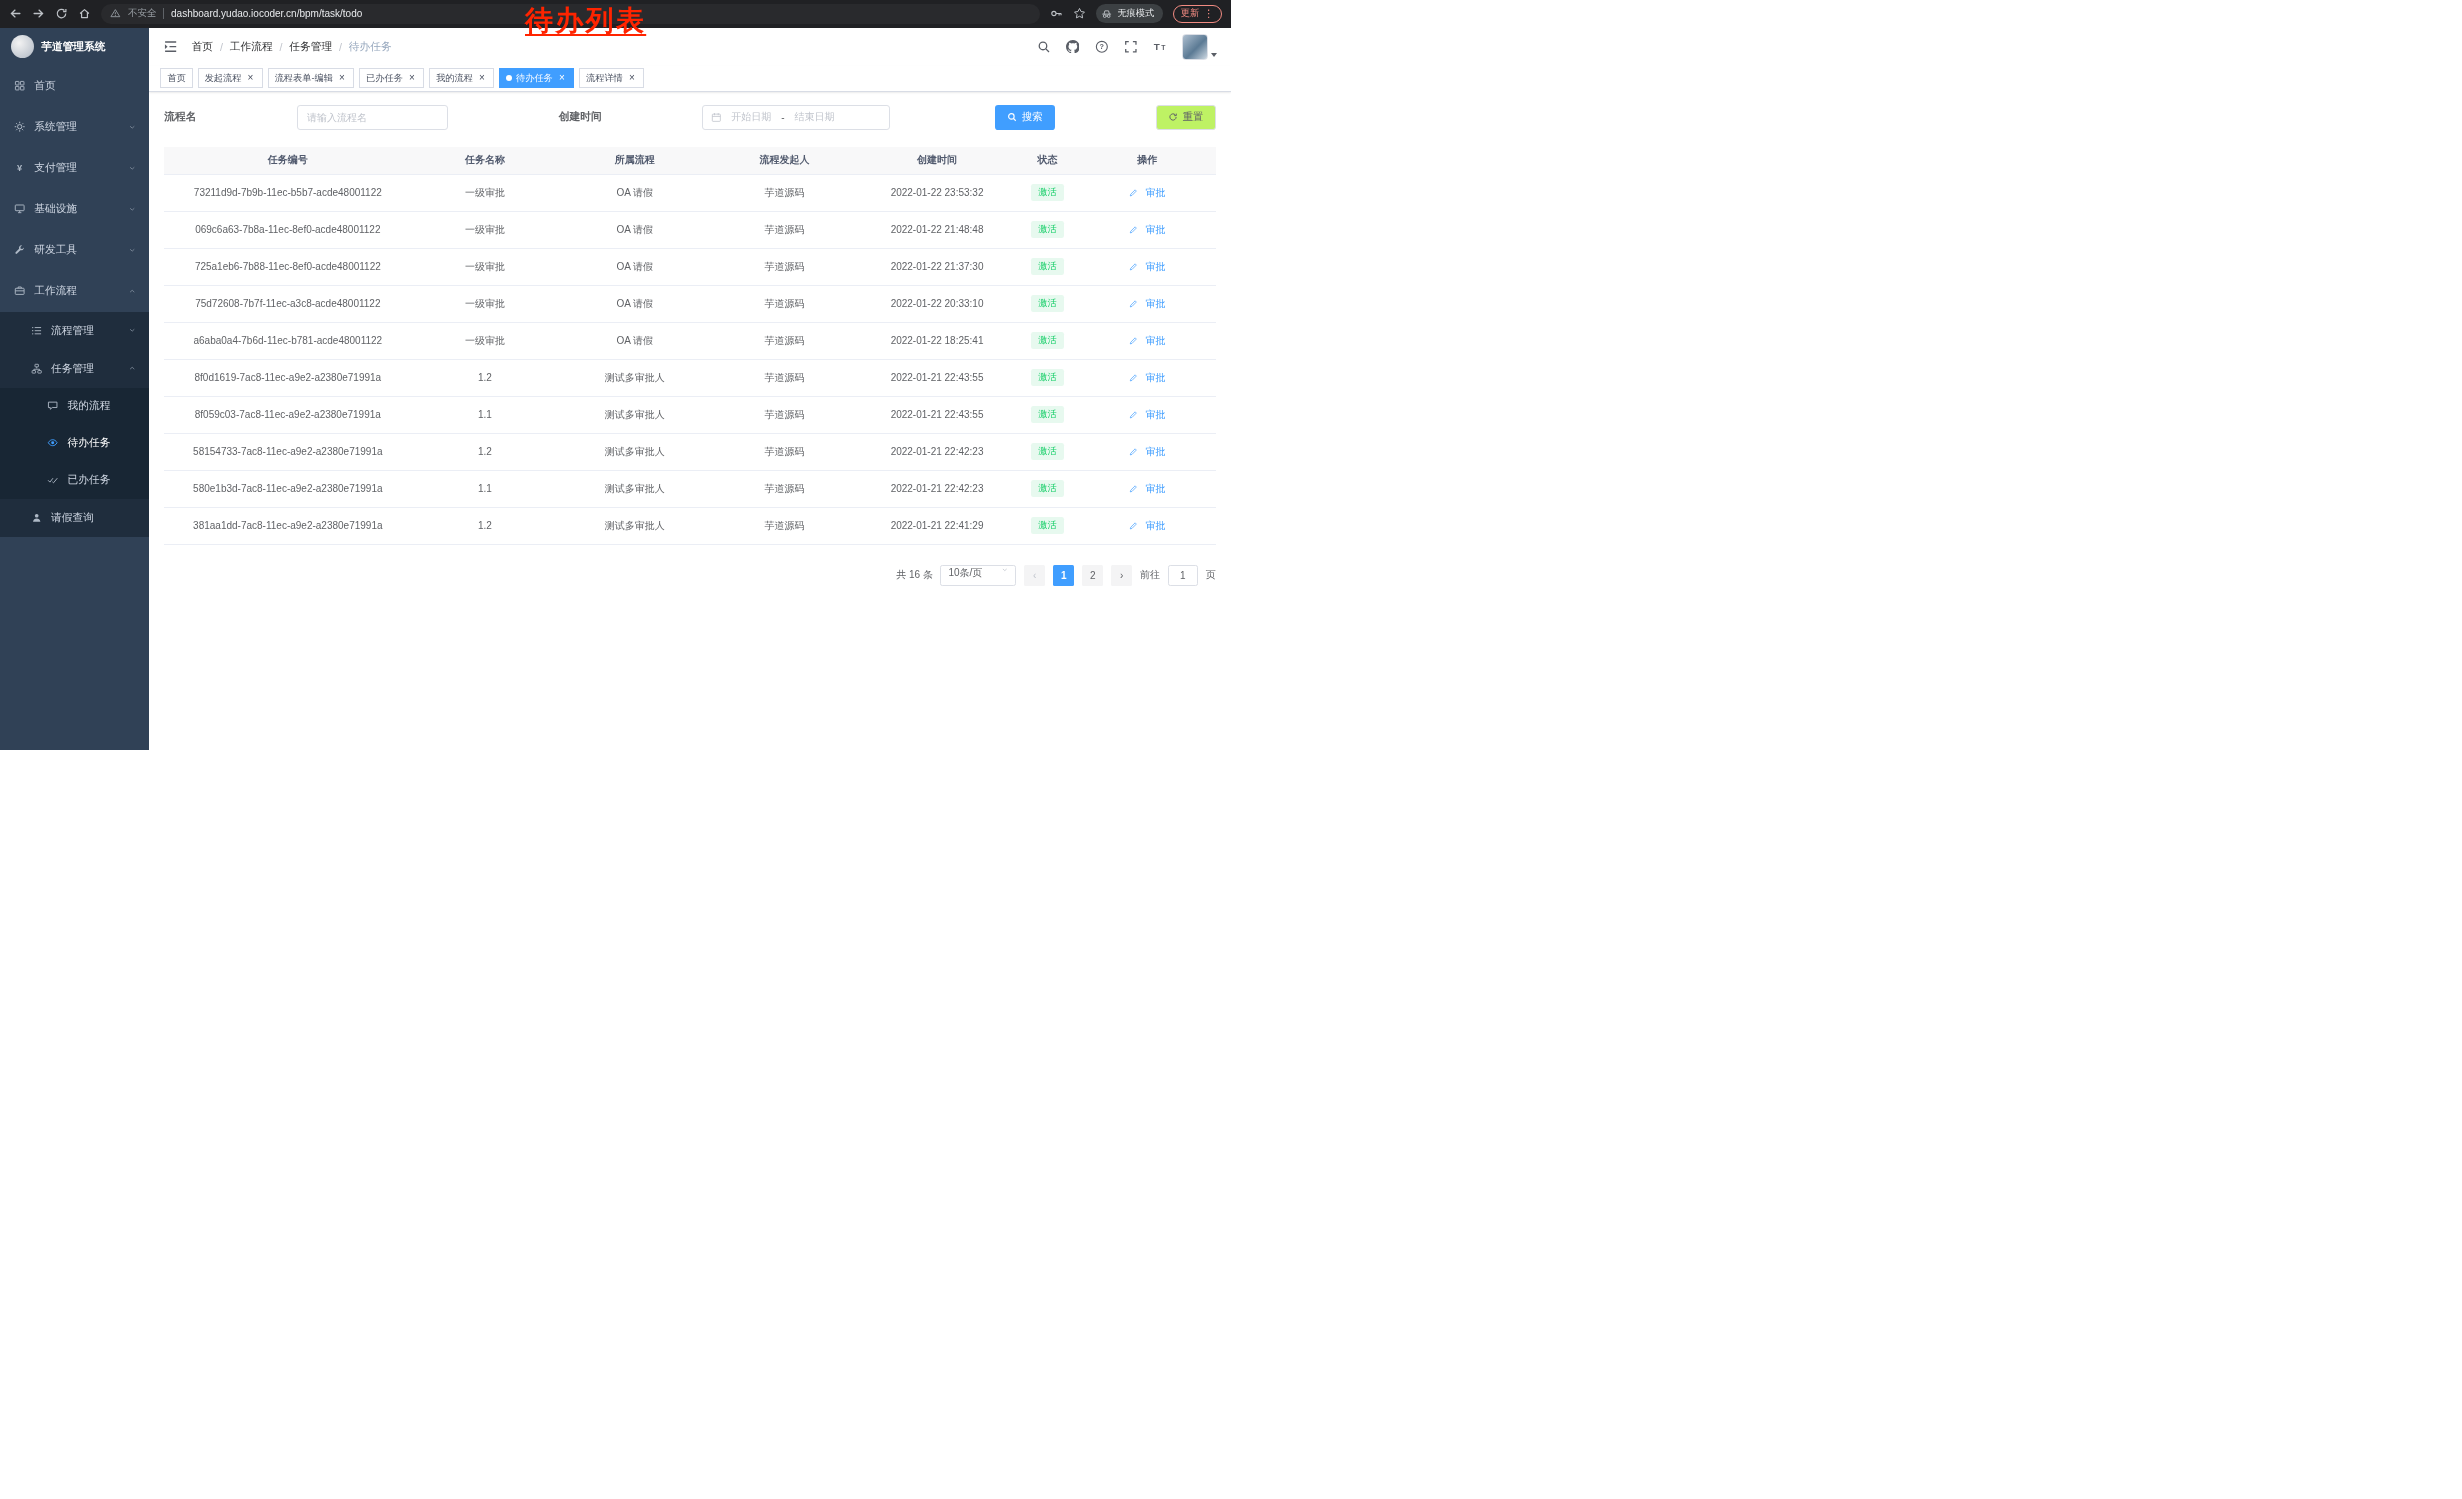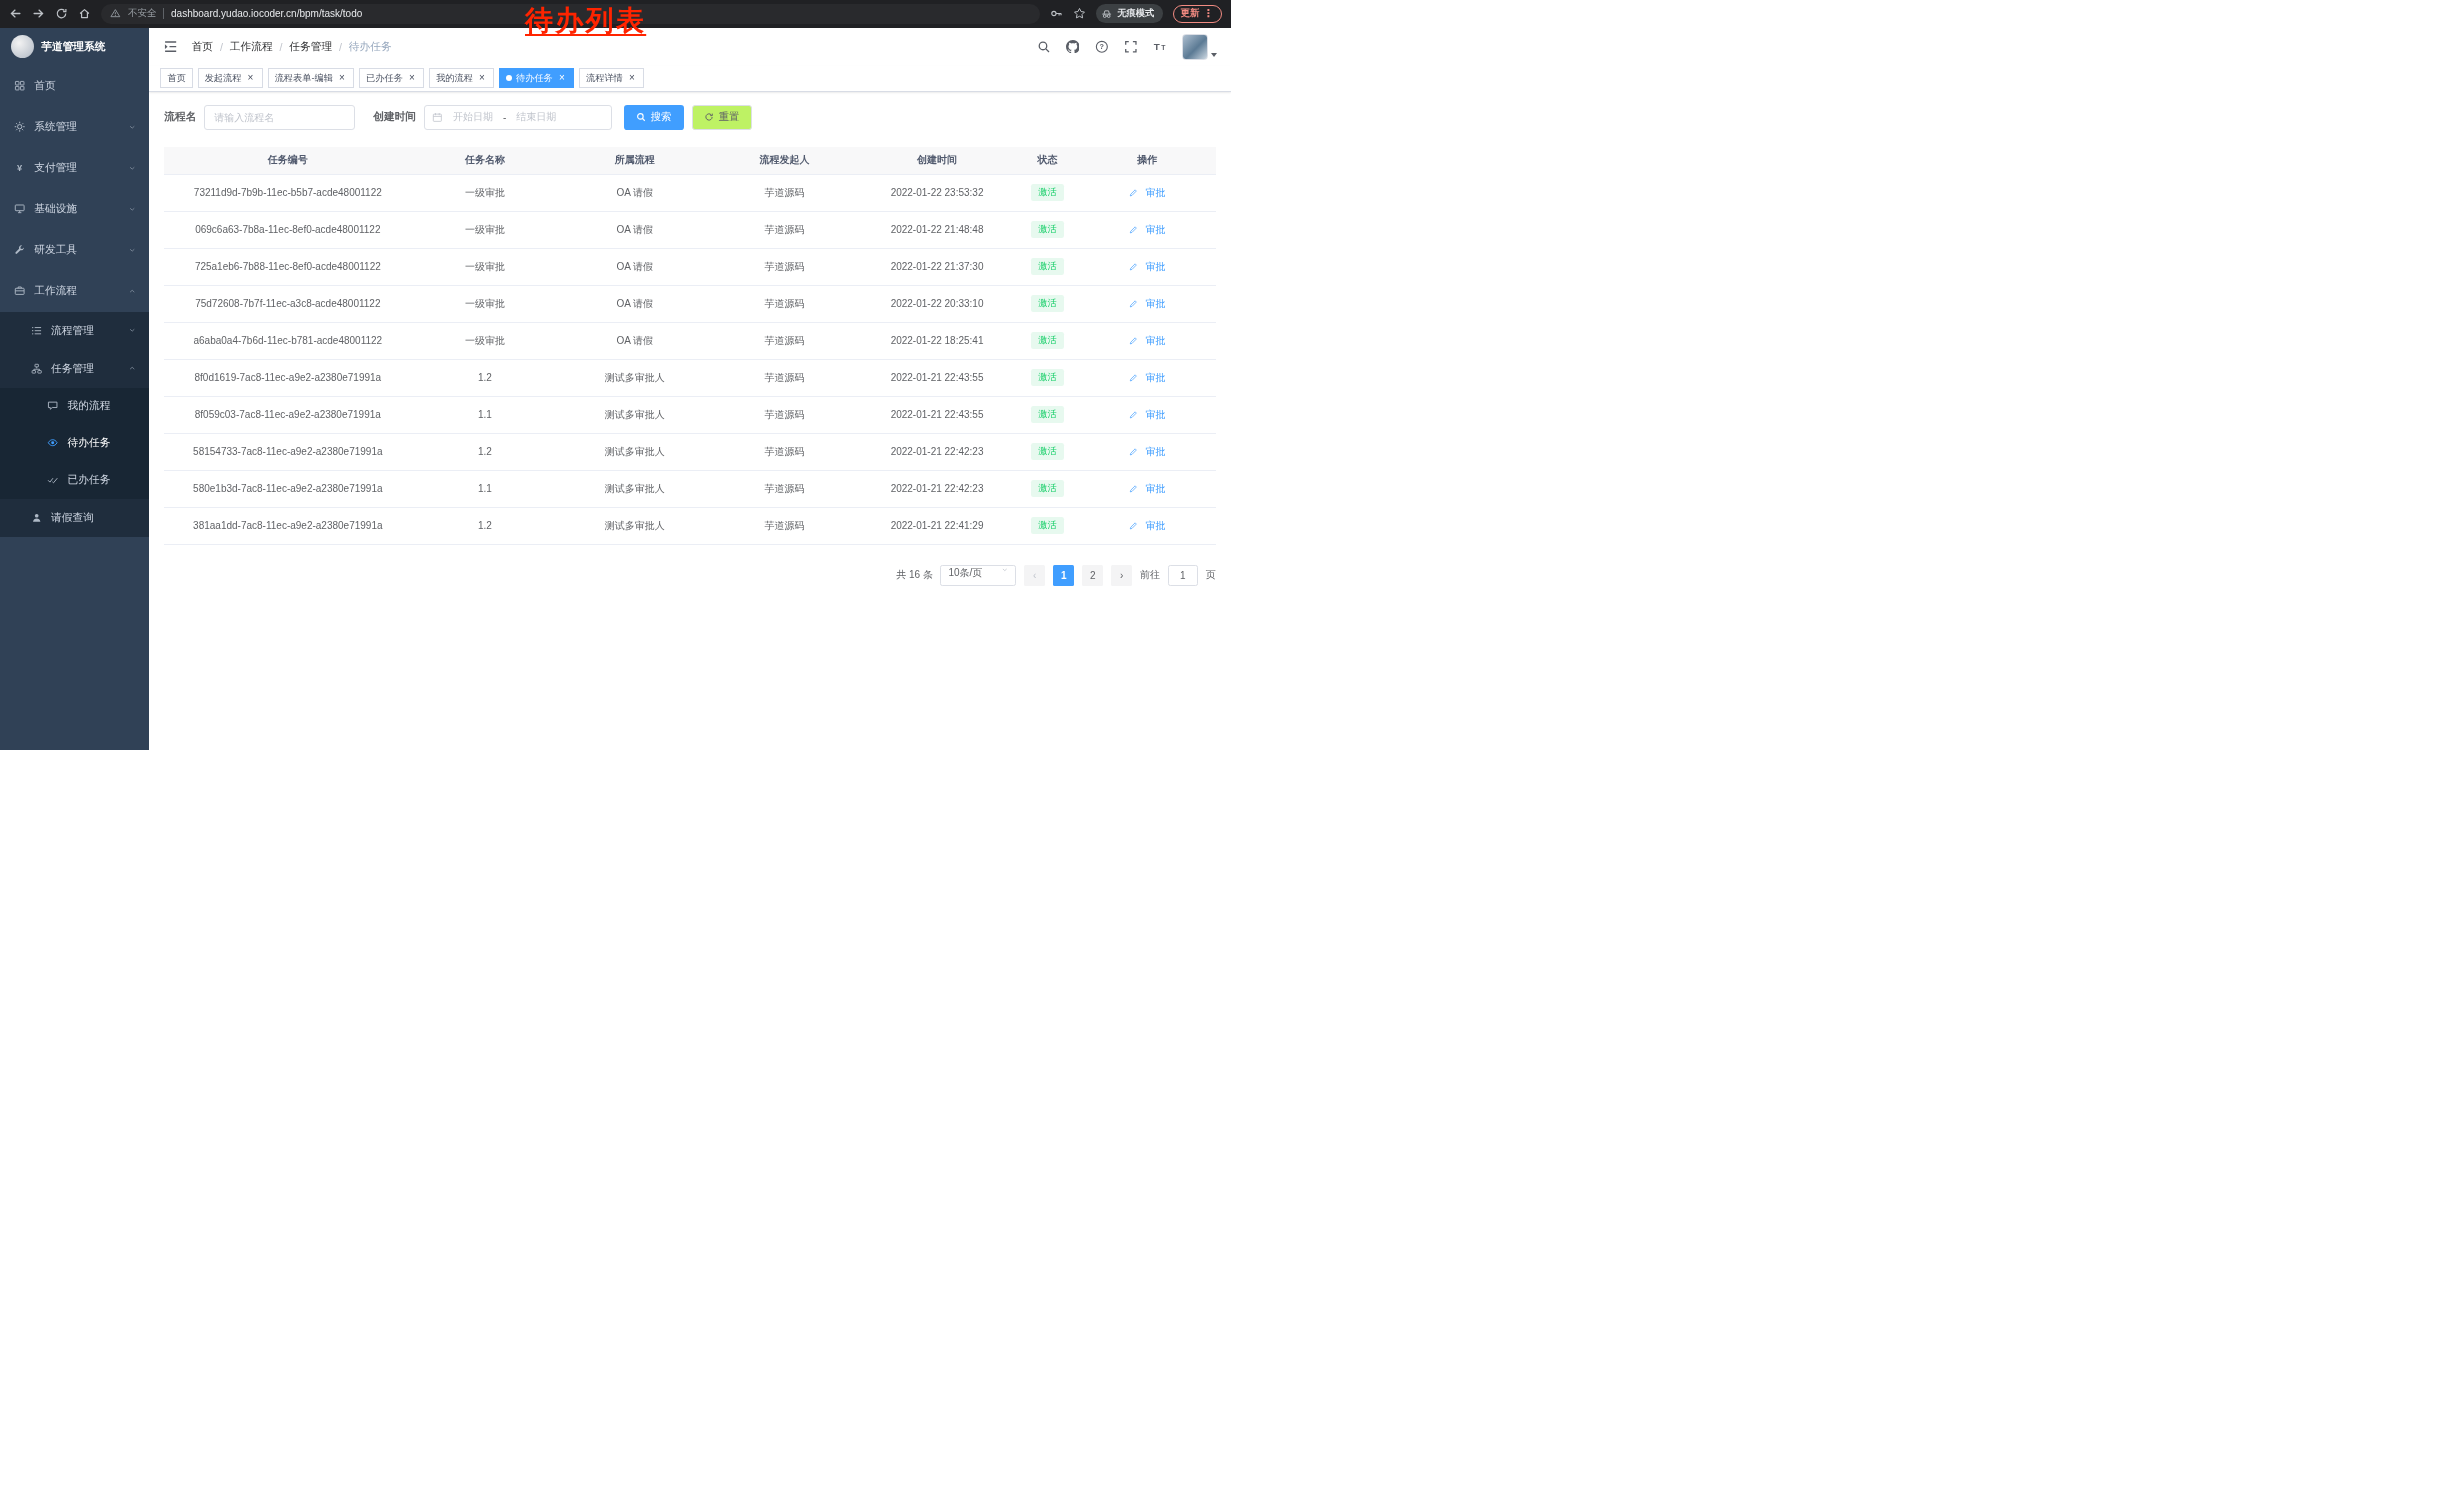--- a/index.html
+++ b/index.html
@@ -9,21 +9,21 @@
 
   
   .browser-bar { position:absolute; top:0; left:0; right:0; height:27.5px; background:#202124;
     display:flex; align-items:center; padding:0 9.2px; gap:10px; z-index:10; }
   .bicon { width:13px; height:13px; color:#bdc1c6; flex:none; cursor:pointer; }
   .omnibox { flex:1; height:20px; background:#292a2d; border-radius:10px; display:flex;
     align-items:center; padding:0 9.2px; gap:6.9px; min-width:0; cursor:text; }
   .sec-label { color:#9aa0a6; font-size:9.5px; white-space:nowrap; }
   .divider-v { width:0.8px; height:10.7px; background:#5f6368; flex:none; }
   .url-text { color:#e8eaed; font-size:10px; white-space:nowrap; overflow:hidden; }
-  .browser-right { display:flex; align-items:center; gap:10px; flex:none;font-weight:bold; }
+  .browser-right { display:flex; align-items:center; gap:10px; flex:none; }
   .incog { display:flex; align-items:center; gap:4.6px; background:#3c4043; border-radius:10.7px;
     padding:3.1px 8.4px 3.1px 5.3px; color:#e8eaed; font-size:9.2px; cursor:default; }
   .incog .bicon { width:11.4px; height:11.4px; }
   .update-pill { display:flex; align-items:center; gap:3.8px; border:1.1px solid #f28b82; color:#f28b82;
     border-radius:10.7px; padding:1.5px 6.9px; font-size:9.5px; cursor:pointer; }
   .dots { font-size:10.7px; line-height:1; }
 
   
   .annotation { position:absolute; top:2.3px; left:525px; z-index:30; color:#ff2400; font-size:28px;
     font-weight:700; letter-spacing:2.3px; text-decoration:underline; text-decoration-thickness:2.3px;
@@ -68,21 +68,21 @@
   .tag { display:inline-flex; align-items:center; gap:3.8px; height:20px; padding:0 6.1px;
     border:0.8px solid #d8dce5; background:#fff; color:#495060; font-size:9.2px; cursor:pointer; white-space:nowrap; }
   .tag .dot { width:6.1px; height:6.1px; border-radius:50%; background:#fff; display:none; flex:none; }
   .tag.active { background:#409eff; border-color:#409eff; color:#fff; }
   .tag.active .dot { display:inline-block; }
   .tag .close { font-size:10px; width:10.7px; height:10.7px; line-height:10px; text-align:center;
     border-radius:50%; }
 
   
   .content { padding:13.7px 15.3px 0; }
-  .filter-row { display:flex; align-items:center; }
+  .filter-row { display:flex; align-items:center;justify-content:space-between; }
   .f-label { font-size:10.7px; color:#606266; font-weight:600; margin-right:7.6px; }
   .f-label.second { margin-left:18.3px; }
   .f-input { width:151px; height:24.4px; border:0.8px solid #dcdfe6; border-radius:3.1px; padding:0 9.2px;
     font-size:10px; color:#606266; outline:none; font-family:inherit; }
   .f-input::placeholder { color:#c0c4cc; }
   .date-box { width:188px; height:24.4px; border:0.8px solid #dcdfe6; border-radius:3.1px; display:flex;
     align-items:center; padding:0 7.6px; gap:10px; color:#c0c4cc; font-size:10px; cursor:pointer; }
   .date-box .cal { width:10.7px; height:10.7px; color:#c0c4cc; flex:none; }
   .date-box .sep { color:#606266; }
   .btn { height:24.4px; border-radius:3.1px; display:inline-flex; align-items:center; gap:4.6px;

